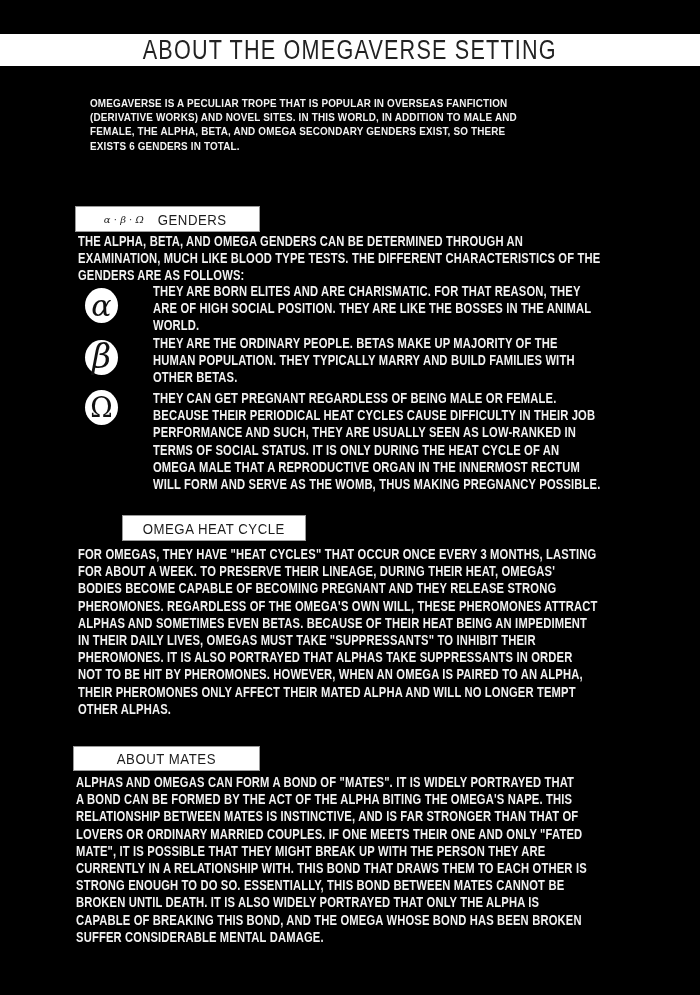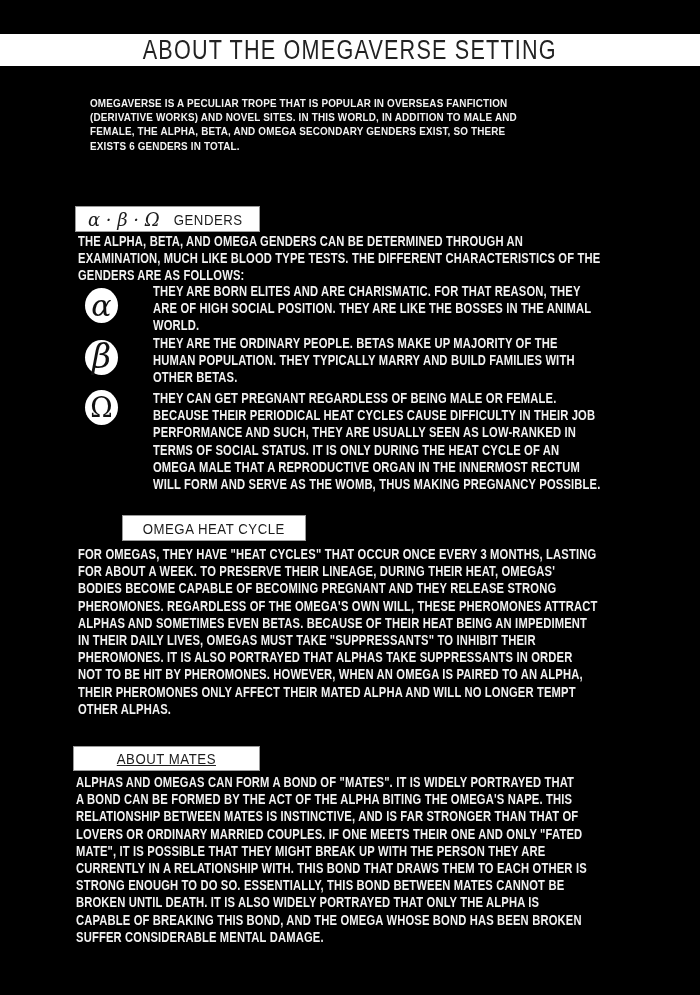--- a/index.html
+++ b/index.html
@@ -37,21 +37,21 @@
     display:flex; align-items:center; justify-content:center;
     color:#1c1c1c;
   }
   .hlabel {
     font-weight:400; font-size:15px; letter-spacing:0.6px; white-space:pre;
     transform:scaleX(0.88); transform-origin:center center;
     font-family:"Liberation Sans", sans-serif;
   }
   .hsym {
     font-family:"DejaVu Serif", serif; font-style:italic;
-    font-size:18px; white-space:pre; margin-right:9px;
+    font-size:10px; white-space:pre; margin-right:9px;
   }
   
   .badge {
     position:absolute; width:33px; height:35px; background:#ffffff;
     border-radius:50%; display:flex; align-items:center; justify-content:center;
     color:#101010;
   }
   .g-alpha { font:italic 400 30px "DejaVu Serif", serif; line-height:1; }
   .g-beta  { font:italic 400 33px "DejaVu Serif", serif; line-height:1; padding-bottom:3px; }
   .g-omega { font:400 27px "DejaVu Serif", serif; line-height:1; }
@@ -110,21 +110,21 @@
 FOR ABOUT A WEEK. TO PRESERVE THEIR LINEAGE, DURING THEIR HEAT, OMEGAS'
 BODIES BECOME CAPABLE OF BECOMING PREGNANT AND THEY RELEASE STRONG
 PHEROMONES. REGARDLESS OF THE OMEGA'S OWN WILL, THESE PHEROMONES ATTRACT
 ALPHAS AND SOMETIMES EVEN BETAS. BECAUSE OF THEIR HEAT BEING AN IMPEDIMENT
 IN THEIR DAILY LIVES, OMEGAS MUST TAKE "SUPPRESSANTS" TO INHIBIT THEIR
 PHEROMONES. IT IS ALSO PORTRAYED THAT ALPHAS TAKE SUPPRESSANTS IN ORDER
 NOT TO BE HIT BY PHEROMONES. HOWEVER, WHEN AN OMEGA IS PAIRED TO AN ALPHA,
 THEIR PHEROMONES ONLY AFFECT THEIR MATED ALPHA AND WILL NO LONGER TEMPT
 OTHER ALPHAS.</p>
 
-  <div class="hbox" style="left:73px; top:746px; width:187px; height:25px;text-decoration:underline;">
+  <div class="hbox" style="left:73px; top:746px; width:187px; height:25px;">
     <span class="hlabel">ABOUT MATES</span>
   </div>
   <p class="txt" style="left:76px; top:774px;">ALPHAS AND OMEGAS CAN FORM A BOND OF "MATES". IT IS WIDELY PORTRAYED THAT
 A BOND CAN BE FORMED BY THE ACT OF THE ALPHA BITING THE OMEGA'S NAPE. THIS
 RELATIONSHIP BETWEEN MATES IS INSTINCTIVE, AND IS FAR STRONGER THAN THAT OF
 LOVERS OR ORDINARY MARRIED COUPLES. IF ONE MEETS THEIR ONE AND ONLY "FATED
 MATE", IT IS POSSIBLE THAT THEY MIGHT BREAK UP WITH THE PERSON THEY ARE
 CURRENTLY IN A RELATIONSHIP WITH. THIS BOND THAT DRAWS THEM TO EACH OTHER IS
 STRONG ENOUGH TO DO SO. ESSENTIALLY, THIS BOND BETWEEN MATES CANNOT BE
 BROKEN UNTIL DEATH. IT IS ALSO WIDELY PORTRAYED THAT ONLY THE ALPHA IS

